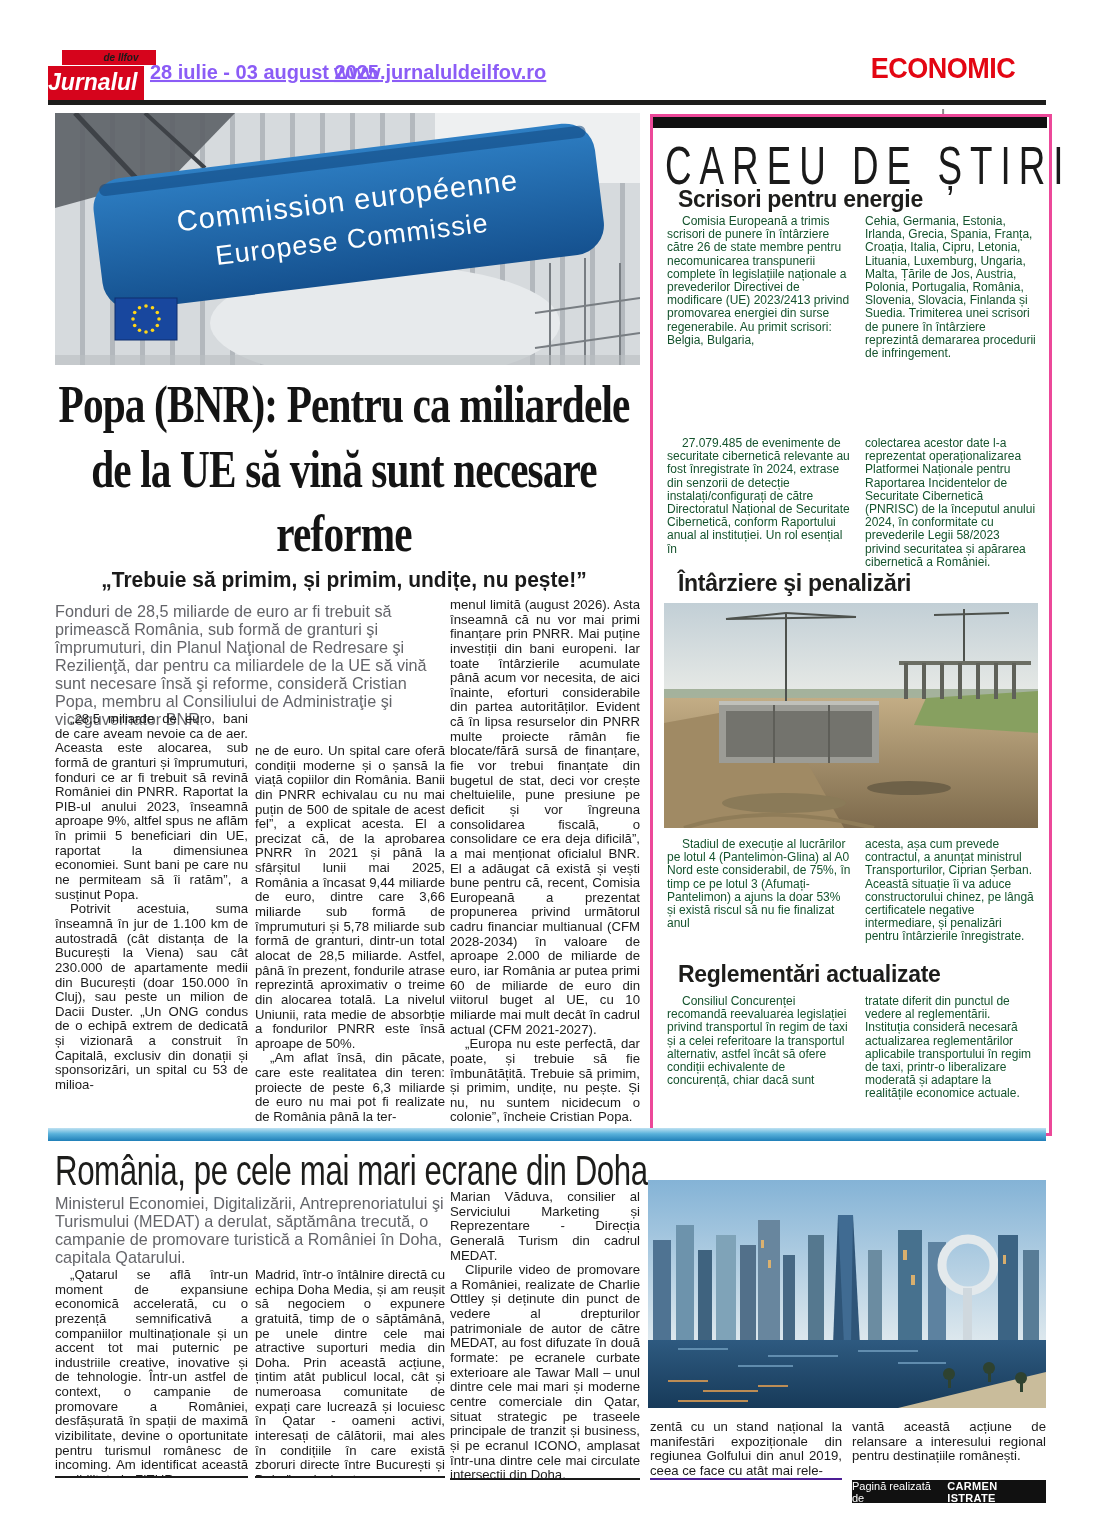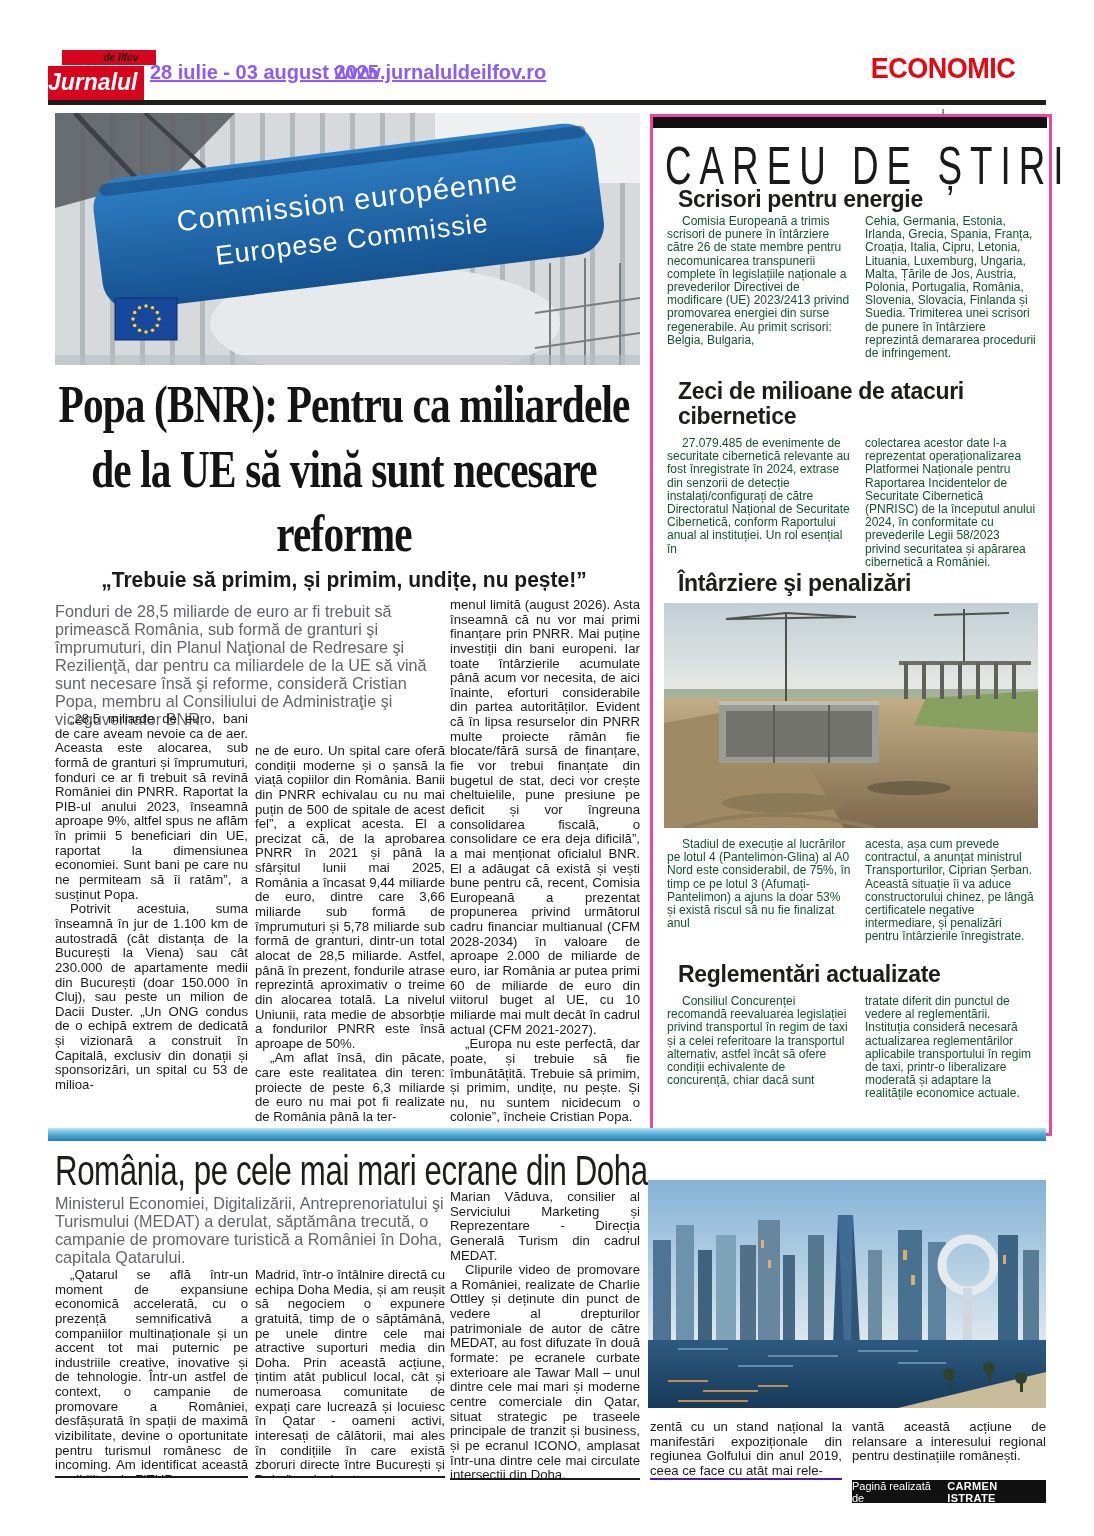--- a/index.html
+++ b/index.html
@@ -137,21 +137,20 @@
     <div class="abs news-title" style="left:12px;top:18px;">CAREU DE ȘTIRI</div>
 
     <div class="abs news-h" style="left:14px;top:70px;width:366px;">Scrisori pentru energie</div>
     <div class="abs news-col" style="left:14px;top:98px;width:184px;height:158px;">
       <p class="ind">Comisia Europeană a trimis scrisori de punere în întârziere către 26 de state membre pentru necomunicarea transpunerii complete în legislațiile naționale a prevederilor Directivei de modificare (UE) 2023/2413 privind promovarea energiei din surse regenerabile. Au primit scrisori: Belgia, Bulgaria,</p>
     </div>
     <div class="abs news-col" style="left:212px;top:98px;width:172px;height:158px;">
       <p>Cehia, Germania, Estonia, Irlanda, Grecia, Spania, Franța, Croația, Italia, Cipru, Letonia, Lituania, Luxemburg, Ungaria, Malta, Țările de Jos, Austria, Polonia, Portugalia, România, Slovenia, Slovacia, Finlanda și Suedia. Trimiterea unei scrisori de punere în întârziere reprezintă demararea procedurii de infringement.</p>
     </div>
 
-    <div class="abs news-h" style="left:14px;top:262px;width:360px;">Zeci de milioane de atacuri cibernetice</div>
     <div class="abs news-col" style="left:14px;top:320px;width:184px;height:148px;">
       <p class="ind">27.079.485 de evenimente de securitate cibernetică relevante au fost înregistrate în 2024, extrase din senzorii de detecție instalați/configurați de către Directoratul Național de Securitate Cibernetică, conform Raportului anual al instituției. Un rol esențial în</p>
     </div>
     <div class="abs news-col" style="left:212px;top:320px;width:172px;height:148px;">
       <p>colectarea acestor date l-a reprezentat operaționalizarea Platformei Naționale pentru Raportarea Incidentelor de Securitate Cibernetică (PNRISC) de la începutul anului 2024, în conformitate cu prevederile Legii 58/2023 privind securitatea și apărarea cibernetică a României.</p>
     </div>
 
     <div class="abs news-h" style="left:14px;top:454px;width:366px;">Întârziere şi penalizări</div>
     <div class="abs photo" style="left:11px;top:486px;width:374px;height:225px;">
       <svg width="374" height="225" viewBox="0 0 374 225" xmlns="http://www.w3.org/2000/svg">

